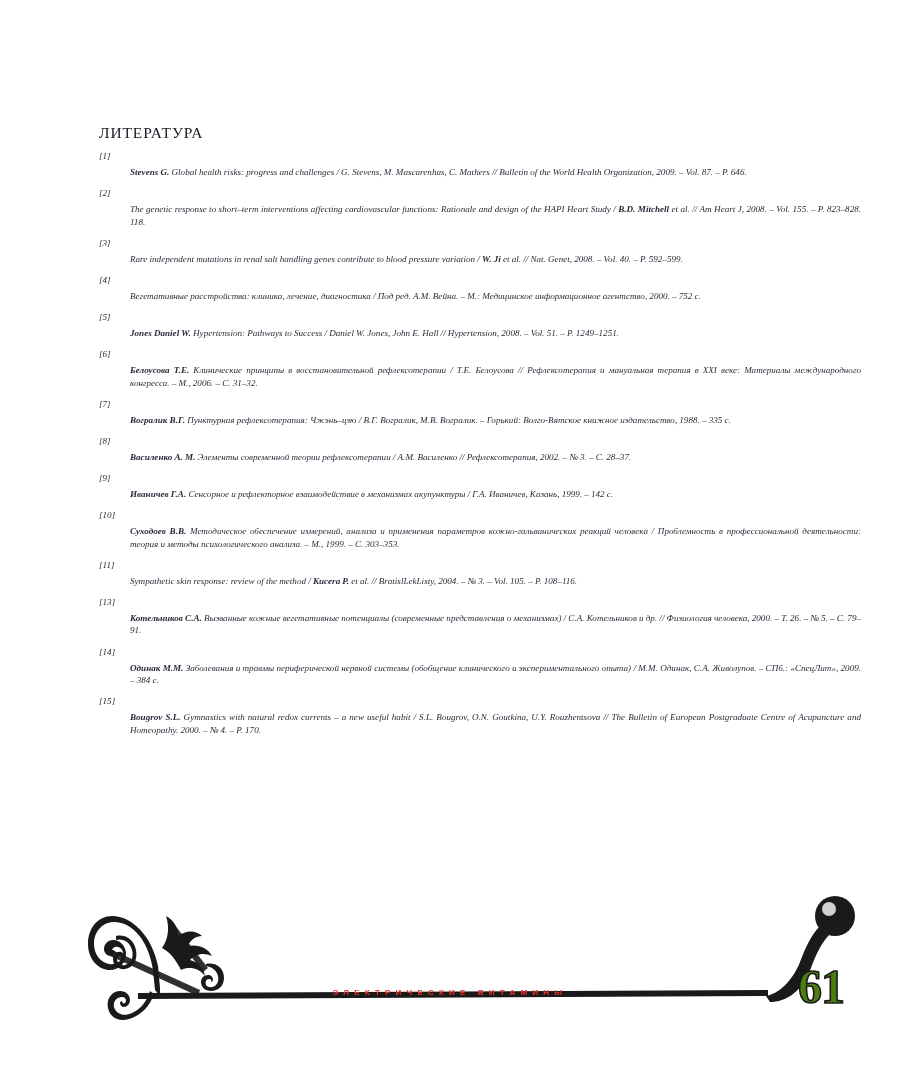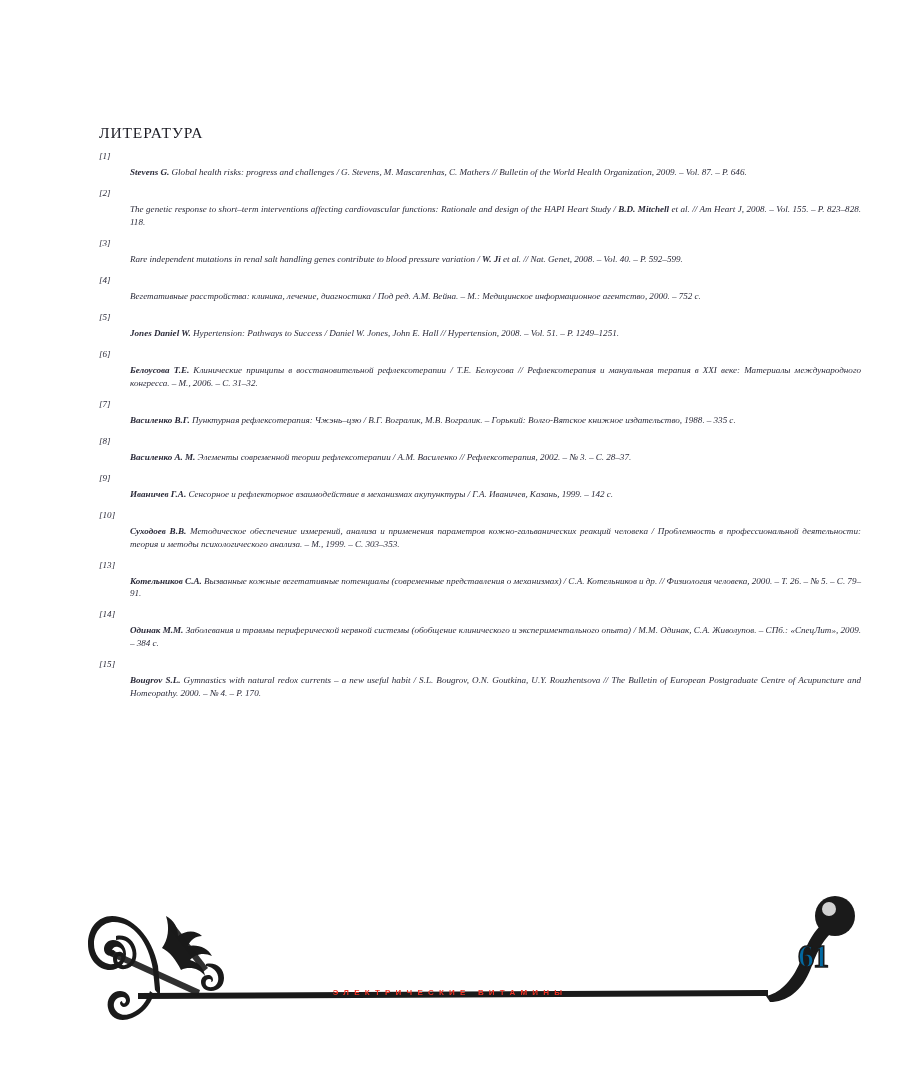--- a/index.html
+++ b/index.html
@@ -94,25 +94,25 @@
     box-sizing: border-box;
     color: #ee3124;
     font-size: 8px;
     letter-spacing: 5.2px;
     font-family: "Liberation Sans", sans-serif;
     font-weight: 700;
   }
   .page-number {
     position: absolute;
     left: 798px;
-    top: 940px;
-    font-size: 32px;
+    top: 963px;
+    font-size: 48px;
     font-family: "Liberation Serif", "DejaVu Serif", serif;
     font-weight: 700;
-    color: #0369a1;
+    color: #4d7c0f;
     -webkit-text-stroke: 1.6px #1a1a1a;
     letter-spacing: -1px;
     line-height: 1;
   }
 </style>
 </head>
 <body>
 
 <div class="page">
 
@@ -138,33 +138,37 @@
       <div class="ref">
         <span class="ref-num">[5]</span>
         <span class="ref-body"><b>Jones Daniel W.</b><span> Hypertension: Pathways to Success / Daniel W. Jones, John E. Hall // Hypertension, 2008. – Vol. 51. – P. 1249–1251.</span></span>
       </div>
       <div class="ref">
         <span class="ref-num">[6]</span>
         <span class="ref-body"><b>Белоусова Т.Е.</b><span> Клинические принципы в восстановительной рефлексотерапии / Т.Е. Белоусова // Рефлексотерапия и мануальная терапия в XXI веке: Материалы международного конгресса. – М., 2006. – С. 31–32.</span></span>
       </div>
       <div class="ref">
         <span class="ref-num">[7]</span>
-        <span class="ref-body"><b>Василенко В.Г.</b><span> Пунктурная рефлексотерапия: Чжэнь–цзю / В.Г. Вогралик, М.В. Вогралик. – Горький: Волго-Вятское книжное издательство, 1988. – 335 с.</span></span>
+        <span class="ref-body"><b>Вогралик В.Г.</b><span> Пунктурная рефлексотерапия: Чжэнь–цзю / В.Г. Вогралик, М.В. Вогралик. – Горький: Волго-Вятское книжное издательство, 1988. – 335 с.</span></span>
       </div>
       <div class="ref">
         <span class="ref-num">[8]</span>
         <span class="ref-body"><b>Василенко А. М.</b><span> Элементы современной теории рефлексотерапии / А.М. Василенко // Рефлексотерапия, 2002. – № 3. – С. 28–37.</span></span>
       </div>
       <div class="ref">
         <span class="ref-num">[9]</span>
         <span class="ref-body"><b>Иваничев Г.А.</b><span> Сенсорное и рефлекторное взаимодействие в механизмах акупунктуры / Г.А. Иваничев, Казань, 1999. – 142 с.</span></span>
       </div>
       <div class="ref">
         <span class="ref-num">[10]</span>
         <span class="ref-body"><b>Суходоев В.В.</b><span> Методическое обеспечение измерений, анализа и применения параметров кожно-гальванических реакций человека / Проблемность в профессиональной деятельности: теория и методы психологического анализа. – М., 1999. – С. 303–353.</span></span>
+      </div>
+      <div class="ref">
+        <span class="ref-num">[11]</span>
+        <span class="ref-body"><span>Sympathetic skin response: review of the method / </span><b>Kucera P.</b><span> et al. // BratislLekListy, 2004. – № 3. – Vol. 105. – P. 108–116.</span></span>
       </div>
       <div class="ref">
         <span class="ref-num">[13]</span>
         <span class="ref-body"><b>Котельников С.А.</b><span> Вызванные кожные вегетативные потенциалы (современные представления о механизмах) / С.А. Котельников и др. // Физиология человека, 2000. – Т. 26. – № 5. – С. 79–91.</span></span>
       </div>
       <div class="ref">
         <span class="ref-num">[14]</span>
         <span class="ref-body"><b>Одинак М.М.</b><span> Заболевания и травмы периферической нервной системы (обобщение клинического и экспериментального опыта) / М.М. Одинак, С.А. Живолупов. – СПб.: «СпецЛит», 2009. – 384 с.</span></span>
       </div>
       <div class="ref">

